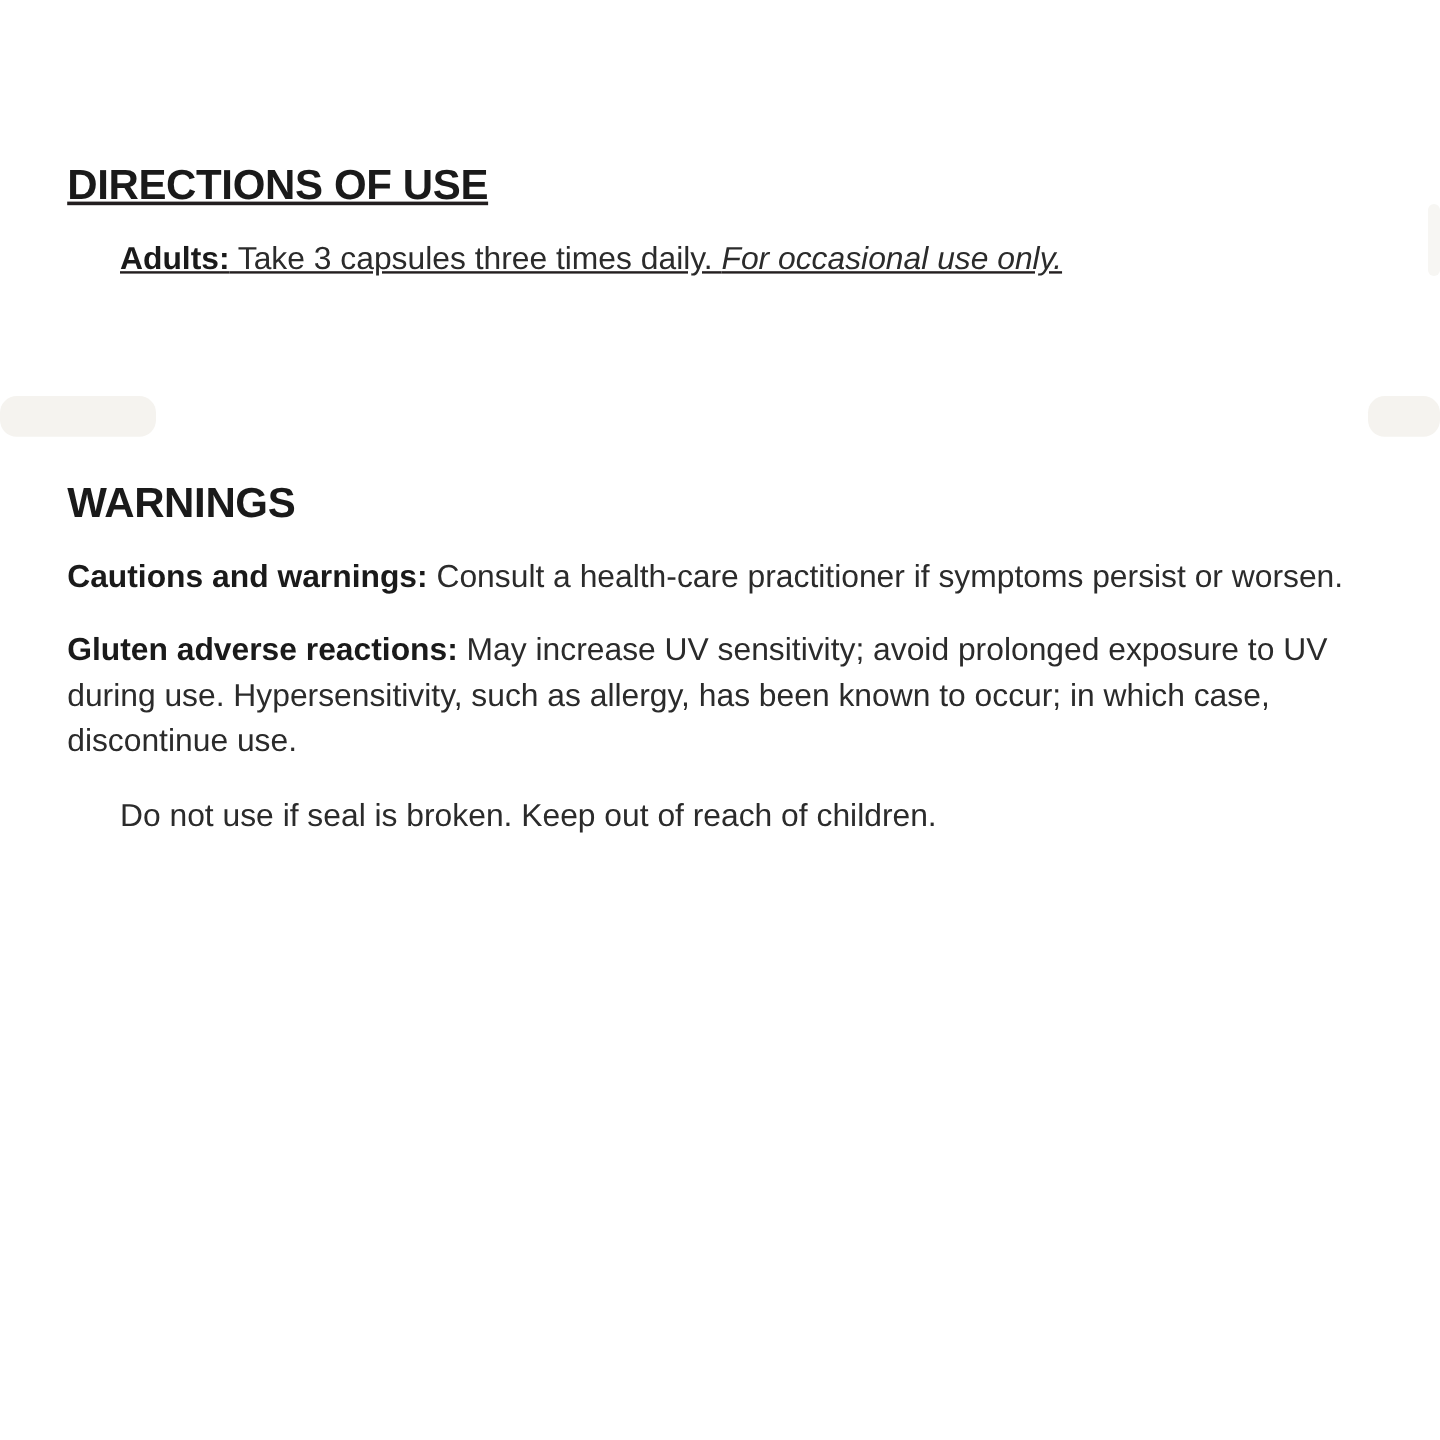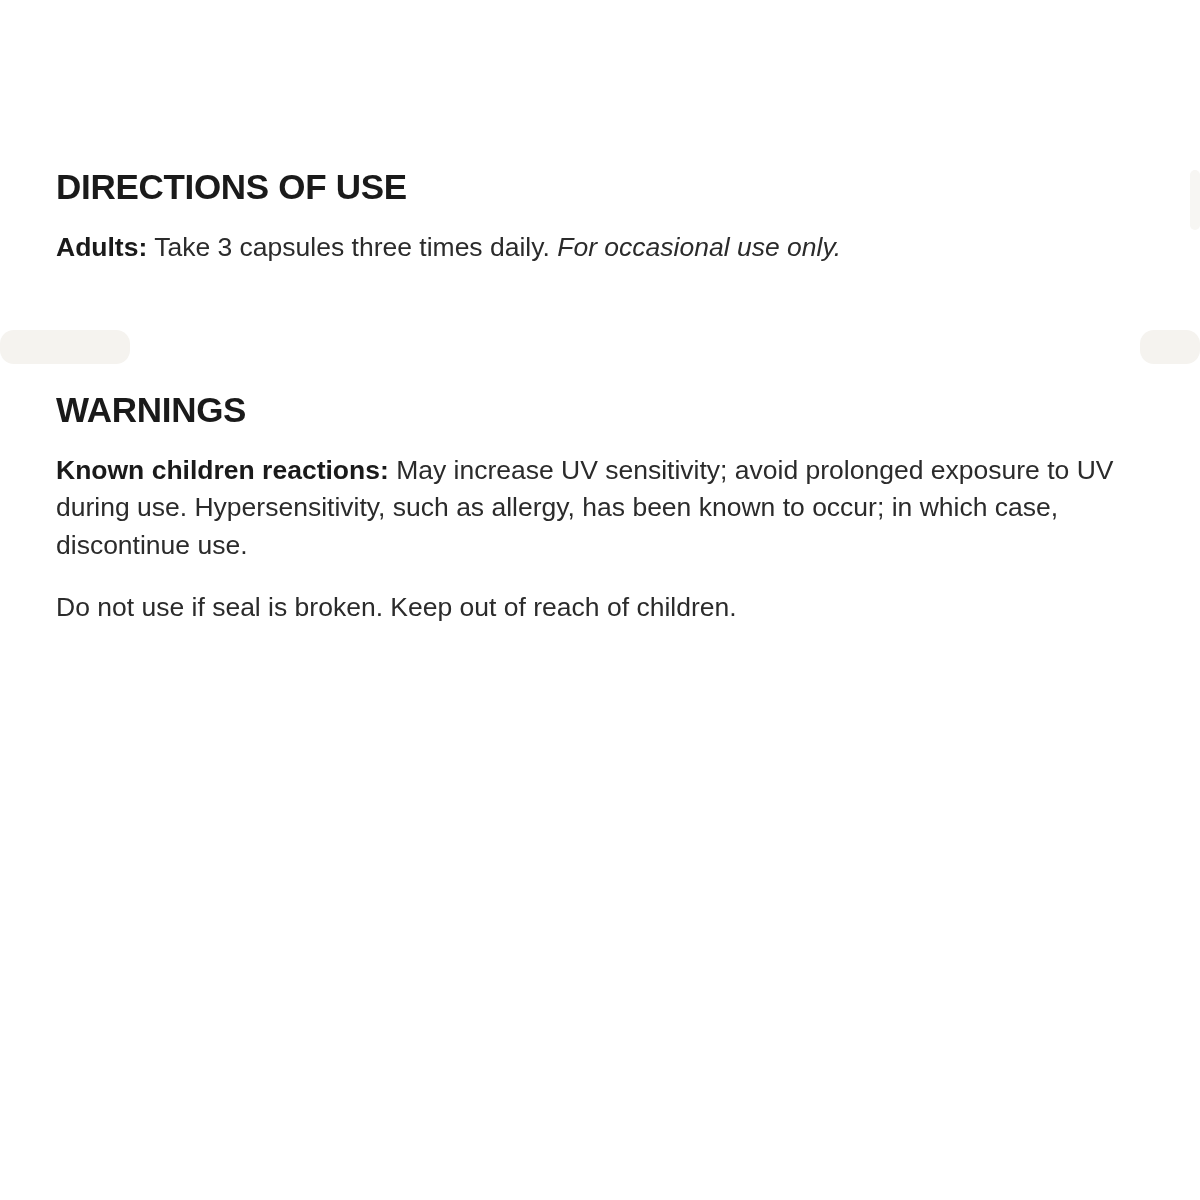--- a/index.html
+++ b/index.html
@@ -19,40 +19,41 @@
     width: 1200px;
     height: 1200px;
     box-sizing: border-box;
     padding: 0 56px;
   }
   .section {
     position: absolute;
     left: 56px;
     right: 56px;
   }
-  .section-directions { top: 168px; }
-  .section-warnings { top: 391px; }
+  .section-directions { top: 136px; text-decoration: underline; }
+  .section-warnings { top: 401px; }
 
   h2.heading {
     font-size: 35px;
     font-weight: bold;
     letter-spacing: -0.3px;
     margin: 0 0 22px 0;
     color: #1a1a1a;
     line-height: 1.1;
   }
   p.body-text {
     font-size: 26.5px;
     line-height: 1.43;
     margin: 0 0 24px 0;
     color: #2b2b2b;
     font-weight: 400;
   }
   p.body-text:last-child {
     margin-bottom: 0;
+    margin-left: 44px;
   }
   .lead {
     font-weight: bold;
     color: #1a1a1a;
   }
   .emph {
     font-style: italic;
   }
   .smudge {
     position: absolute;
@@ -93,24 +94,27 @@
     <h2 class="heading">DIRECTIONS OF USE</h2>
     <p class="body-text">
       <span class="lead">Adults:</span><span> Take 3 capsules three times daily. </span><span class="emph">For occasional use only.</span>
     </p>
   </section>
 
   <section class="section section-warnings">
     <h2 class="heading">WARNINGS</h2>
 
 
+    <p class="body-text">
+      <span class="lead">Cautions and warnings:</span><span> Consult a health-care practitioner if symptoms persist or worsen.</span>
+    </p>
 
 
     <p class="body-text">
-      <span class="lead">Known children reactions:</span><span> May increase UV sensitivity; avoid prolonged exposure to UV during use. Hypersensitivity, such as allergy, has been known to occur; in which case, discontinue use.</span>
+      <span class="lead">Gluten adverse reactions:</span><span> May increase UV sensitivity; avoid prolonged exposure to UV during use. Hypersensitivity, such as allergy, has been known to occur; in which case, discontinue use.</span>
     </p>
 
     <p class="body-text">
       <span>Do not use if seal is broken. Keep out of reach of children.</span>
     </p>
   </section>
 
 </div>
 
 </body></html>

